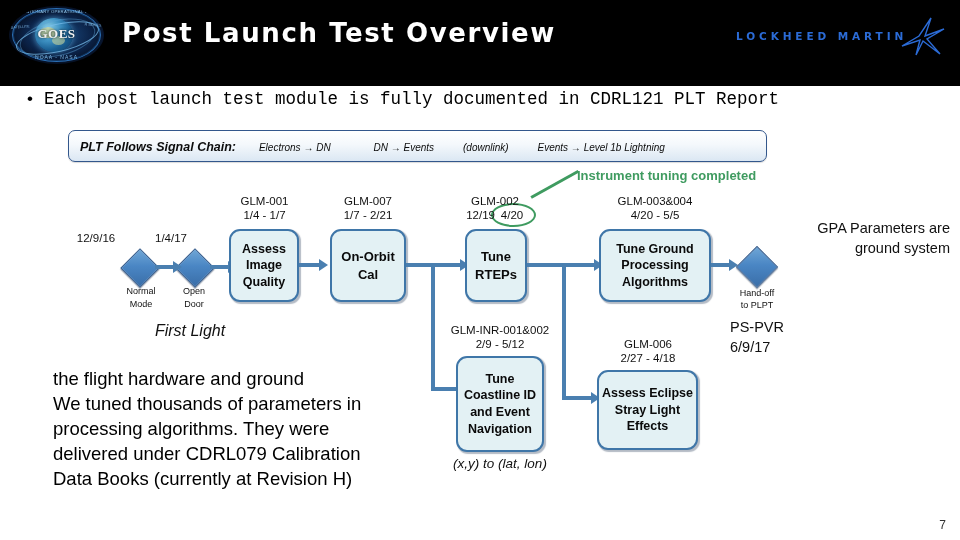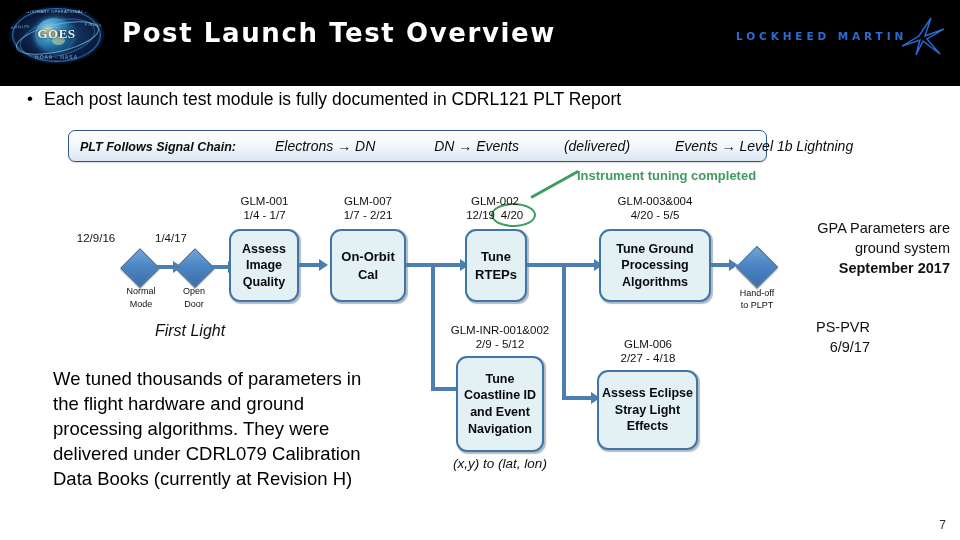--- a/index.html
+++ b/index.html
@@ -102,37 +102,37 @@
   
   .bullet-row{
     position:absolute;left:16px;top:88px;width:900px;
     display:flex;align-items:flex-start;
   }
   .bullet-dot{
     color:#000;font-size:17px;line-height:22px;width:28px;flex:0 0 28px;
     text-align:center;
   }
   .bullet-text{
-    color:#000;font-size:17.5px;line-height:22px;white-space:nowrap;
+    color:#000;font-size:17.5px;line-height:22px;white-space:nowrap;font-family:Liberation Mono, monospace;
   }
 
   
   .chain-box{
     position:absolute;left:68px;top:130px;width:697px;height:30px;
     background:linear-gradient(to bottom,#ffffff 0%,#f4f8fc 45%,#dbe7f3 100%);
     border:1.5px solid #33578c;
     border-radius:7px;
     box-shadow:0 1px 1px rgba(0,0,0,.15);
     display:flex;align-items:center;
   }
   .chain-inner{
     padding-left:11px;white-space:nowrap;font-style:italic;color:#0c0c0c;
   }
   .chain-lbl{font-weight:bold;font-size:12.5px;font-style:italic;}
-  .chain-seg{font-size:14px;margin-left:16px;}
+  .chain-seg{font-size:10px;}
   .gap-s{display:inline-block;width:20px;}
   .gap-m{display:inline-block;width:34px;}
   .gap-l{display:inline-block;width:14px;}
 
   
   .pbox{
     position:absolute;
     background:#e3f1f4;
     border:2.5px solid #3f76a8;
     border-radius:11px;
@@ -233,21 +233,21 @@
   </div>
 
   <div class="chain-box">
     <div class="chain-inner">
       <span class="chain-lbl">PLT Follows Signal Chain:</span>
       <span class="gap-l"></span>
       <span class="chain-seg">Electrons → DN</span>
       <span class="gap-m"></span>
       <span class="chain-seg">DN → Events</span>
       <span class="gap-s"></span>
-      <span class="chain-seg">(delivered)</span>
+      <span class="chain-seg">(downlink)</span>
       <span class="gap-s"></span>
       <span class="chain-seg">Events → Level 1b Lightning</span>
     </div>
   </div>
 
   <div class="green-txt" style="left:577px;top:168px;">Instrument tuning completed</div>
   <div class="green-line" style="left:531px;top:196px;width:54px;transform:rotate(-29deg);"></div>
   <div class="green-ellipse" style="left:491px;top:203px;width:41px;height:20px;"></div>
 
   <div class="lbl" style="left:62px;top:231px;width:68px;">12/9/16</div>
@@ -349,31 +349,30 @@
     <div>
       <span>Assess Eclipse</span>
       <span>Stray Light</span>
       <span>Effects</span>
     </div>
   </div>
 
   <div class="note-right" style="left:760px;top:218px;width:190px;">
     <div>GPA Parameters are</div>
     <div>ground system</div>
-    <div style="font-weight:bold;">September 2017</div>
-  </div>
-
-  <div class="note-right" style="left:730px;top:317px;width:140px;text-align:right;">
+  </div>
+
+  <div class="note-right" style="left:730px;top:317px;width:140px;text-align:left;">
     <div>PS-PVR</div>
     <div>6/9/17</div>
   </div>
 
   <div class="body-para" style="left:53px;top:366px;width:370px;">
+    <div>the flight hardware and ground</div>
     <div>We tuned thousands of parameters in</div>
-    <div>the flight hardware and ground</div>
     <div>processing algorithms. They were</div>
     <div>delivered under CDRL079 Calibration</div>
     <div>Data Books (currently at Revision H)</div>
   </div>
 
   <div class="pagenum">7</div>
 
 </div>
 
 </body></html>

